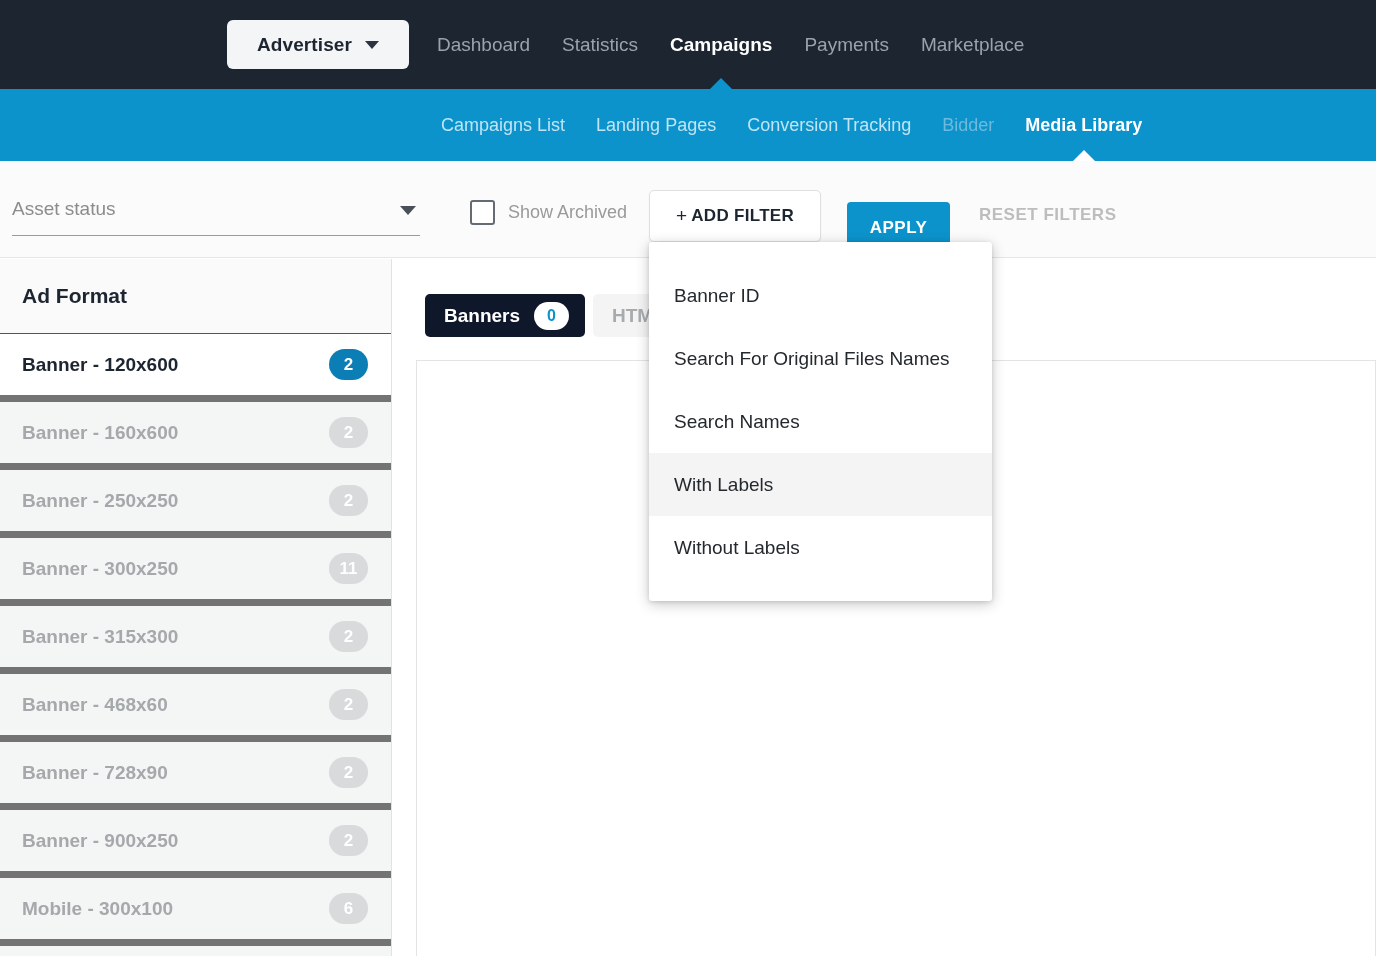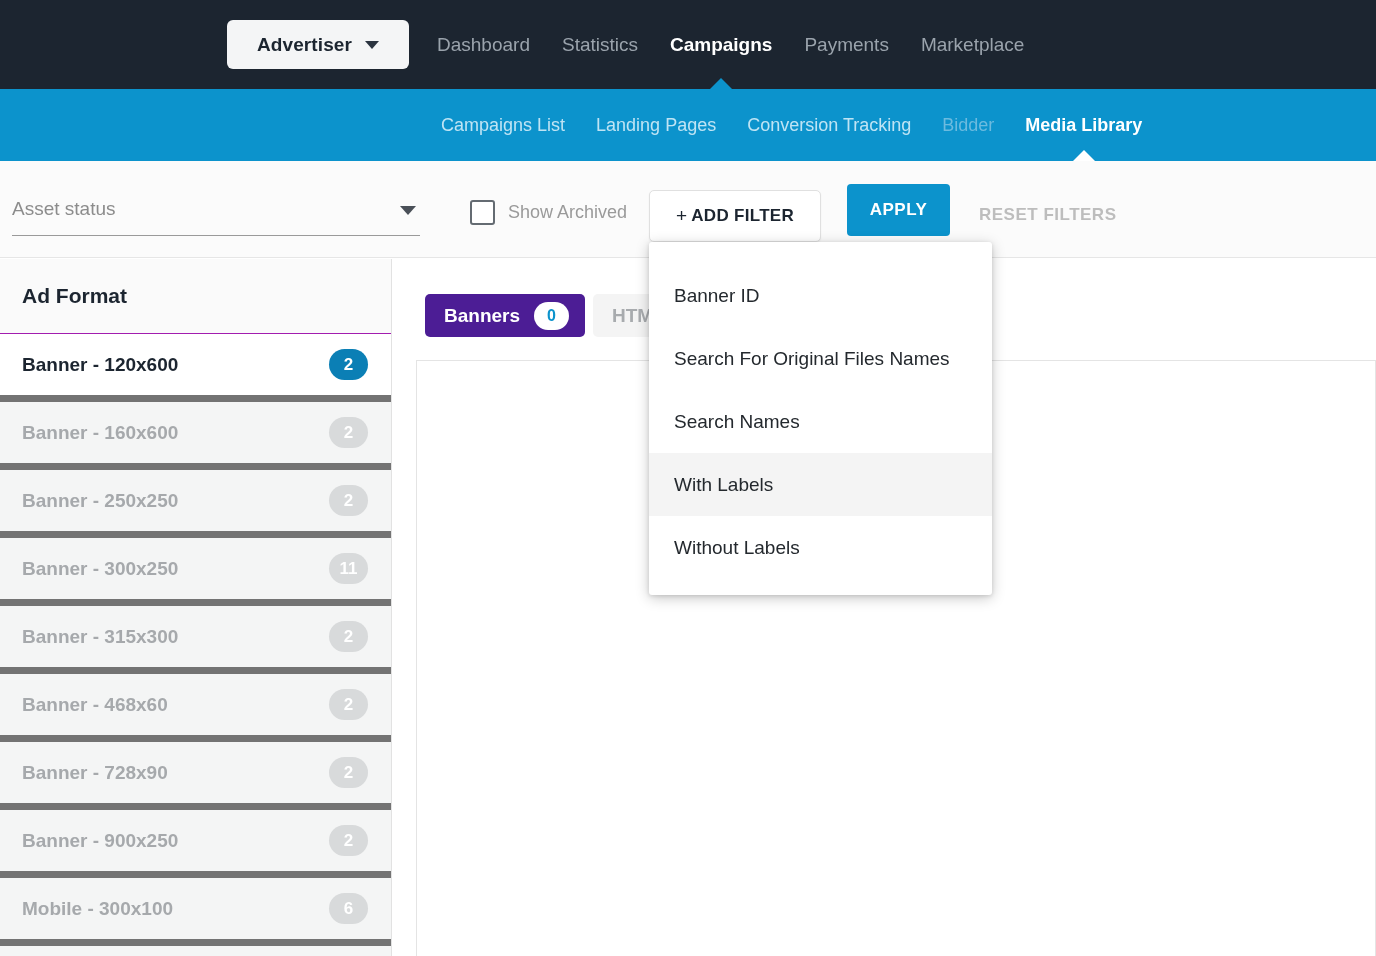--- a/index.html
+++ b/index.html
@@ -108,38 +108,38 @@
   .addfilter-btn {
     position: absolute; left: 649px; top: 190px; width: 172px; height: 52px;
     background: #ffffff; border: 1px solid #e0e0e0; border-radius: 5px;
     display: flex; align-items: center; justify-content: center;
     font-size: 17px; font-weight: bold; color: #1c2530; letter-spacing: .3px;
     cursor: pointer; box-shadow: 0 1px 2px rgba(0,0,0,.05);
     z-index: 40;
   }
   .addfilter-btn .plus { font-weight: normal; margin-right: 4px; font-size: 19px; }
   .apply-btn {
-    position: absolute; left: 847px; top: 184px; width: 103px; height: 52px;
+    position: absolute; left: 847px; top: 202px; width: 103px; height: 52px;
     background: #0c93cc; border: none; border-radius: 4px;
     display: flex; align-items: center; justify-content: center;
     font-size: 17px; font-weight: bold; color: #ffffff; letter-spacing: .5px;
     cursor: pointer; z-index: 40;
   }
   .reset-btn {
     position: absolute; left: 979px; top: 205px;
     font-size: 17px; font-weight: bold; color: #bdbdbd; letter-spacing: .5px;
     cursor: pointer; z-index: 40;
   }
 
   
   .dropdown {
     position: absolute; left: 649px; top: 242px; width: 343px;
     background: #ffffff; border-radius: 3px;
     box-shadow: 0 3px 14px rgba(0,0,0,.22), 0 1px 4px rgba(0,0,0,.12);
-    padding: 22px 0 16px 0; z-index: 50;
+    padding: 22px 0 22px 0; z-index: 50;
   }
   .dropdown-item {
     height: 63px; display: flex; align-items: center;
     padding-left: 25px; font-size: 19px; color: #24292e; cursor: pointer;
     white-space: nowrap;
   }
   .dropdown-item.highlighted { background: #f4f4f4; }
 
   
   .sidebar {
@@ -168,21 +168,21 @@
   .sb-row.selected .badge { background: #0b7fb5; color: #ffffff; }
 
   
   .main { position: absolute; left: 392px; top: 259px; width: 984px; height: 697px; background:#ffffff; }
   .tabs { position: absolute; left: 33px; top: 35px; display: flex; gap: 8px; }
   .tab {
     height: 43px; border-radius: 5px; display: flex; align-items: center;
     padding: 0 16px 0 19px; gap: 14px; cursor: pointer;
     background: #f4f4f4; color: #a8abae; font-size: 19px; font-weight: bold;
   }
-  .tab.active { background: #4c1d95; color: #ffffff; }
+  .tab.active { background: #0f172a; color: #ffffff; }
   .tab .count {
     min-width: 35px; height: 28px; border-radius: 14px;
     background: #e4e4e4; color: #9fa2a5;
     display: flex; align-items: center; justify-content: center;
     font-size: 16px; font-weight: bold; padding: 0 8px;
   }
   .tab.active .count { background: #ffffff; color: #0c93cc; }
   .content-card {
     position: absolute; left: 24px; top: 101px; width: 960px; height: 600px;
     border: 1px solid #e4e4e4; border-bottom: none; background: #ffffff;

